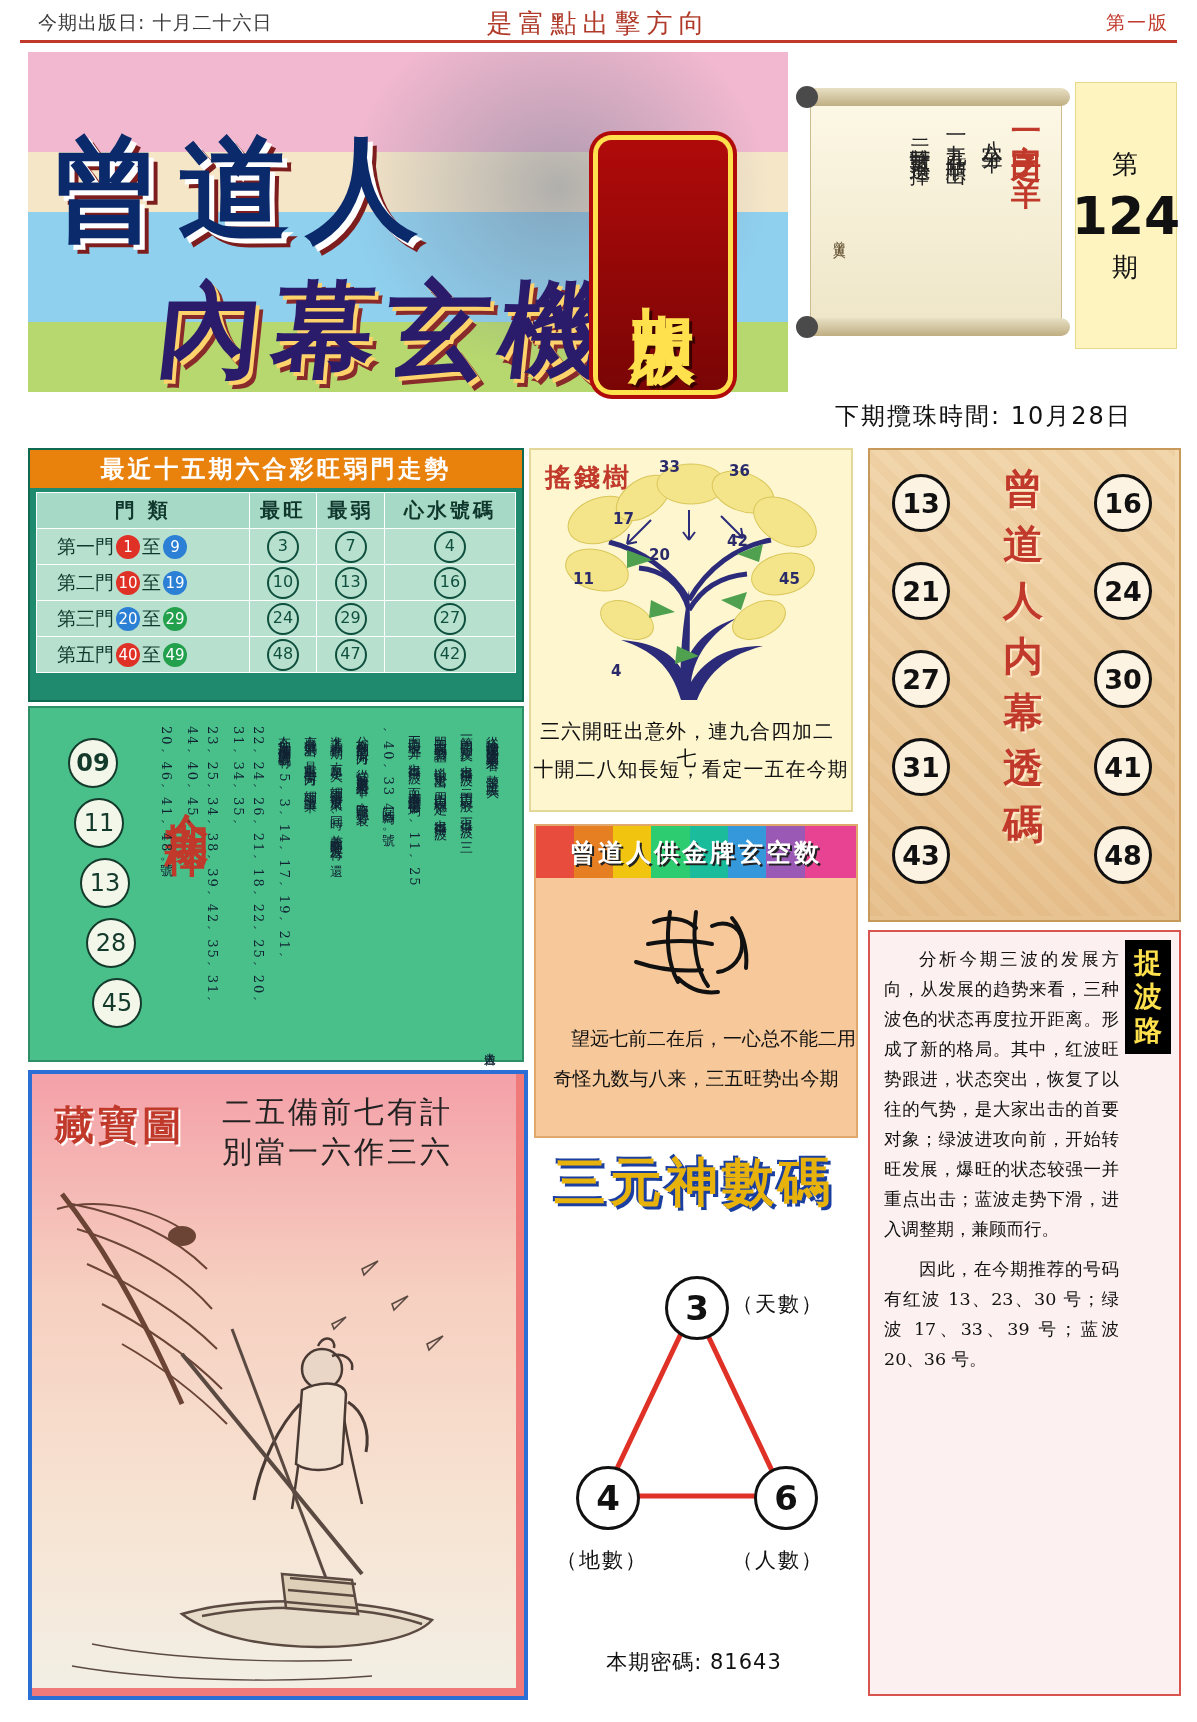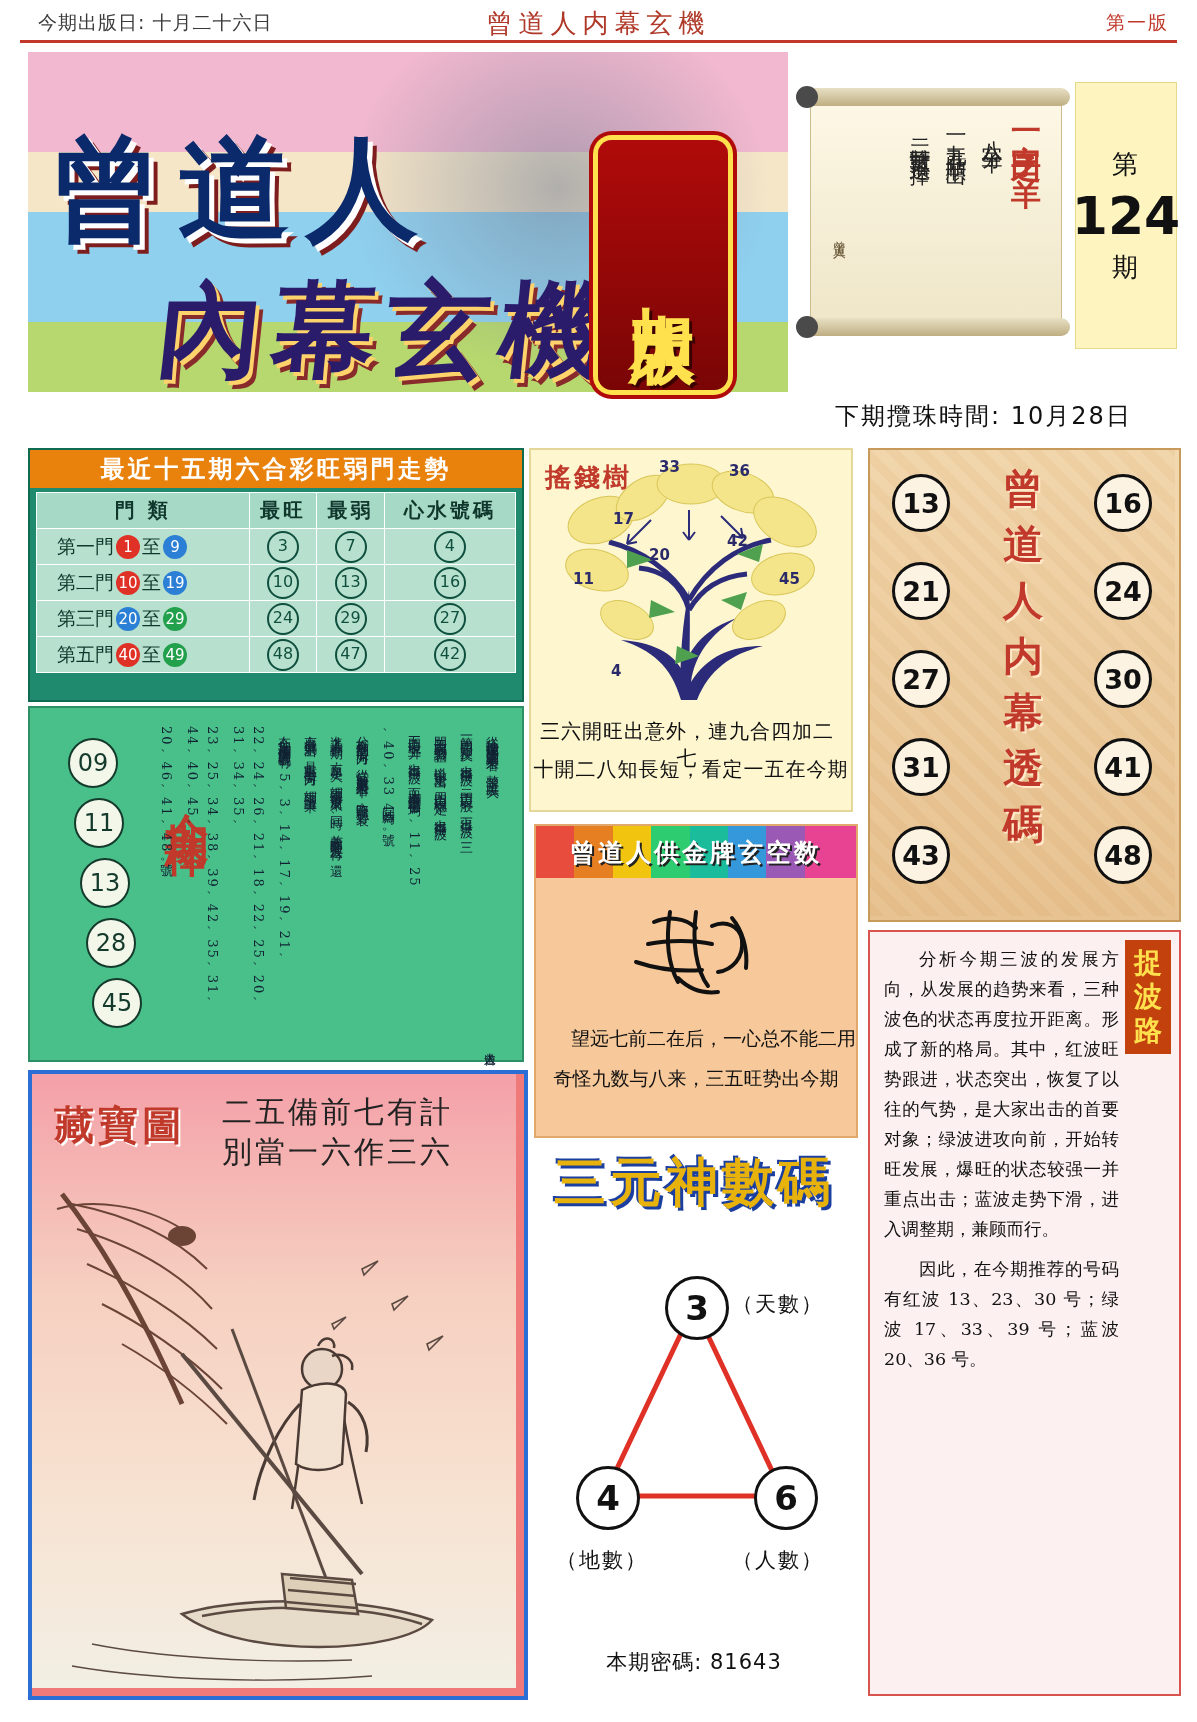--- a/index.html
+++ b/index.html
@@ -101,32 +101,32 @@
   
   .numgrid{position:absolute;left:868px;top:448px;width:309px;height:470px;background:linear-gradient(180deg,#f3d9b0,#e8c392);border:2px solid #c79a5b;}
   .ng-bg{position:absolute;left:0;top:0;width:305px;height:466px;background:
      repeating-linear-gradient(45deg, rgba(200,140,70,.12) 0 10px, rgba(230,190,140,.12) 10px 20px);}
   .ng-cell{position:absolute;width:52px;height:52px;border:3px solid #111;border-radius:50%;background:#fdf3e3;display:flex;align-items:center;justify-content:center;font-size:27px;font-weight:bold;color:#111;}
   .ng-mid{position:absolute;left:108px;top:10px;width:90px;height:450px;}
   .ng-mid span{display:block;text-align:center;font-size:40px;font-weight:bold;color:#c0392b;font-family:"DejaVu Serif","Liberation Serif",serif;text-shadow:2px 2px 0 #ffe9c9;line-height:56px;}
 
   
   .analysis{position:absolute;left:868px;top:930px;width:309px;height:762px;background:#fdf0f0;border:2px solid #d9534f;}
-  .an-badge{position:absolute;right:8px;top:8px;width:46px;padding:6px 0;background:#c2410c;color:#ffe14d;font-size:28px;font-weight:bold;text-align:center;line-height:34px;font-family:"DejaVu Serif","Liberation Serif",serif;}
+  .an-badge{position:absolute;right:8px;top:8px;width:46px;padding:6px 0;background:#000000;color:#ffe14d;font-size:28px;font-weight:bold;text-align:center;line-height:34px;font-family:"DejaVu Serif","Liberation Serif",serif;}
   .an-text{position:absolute;left:14px;top:12px;width:235px;font-size:17.5px;line-height:30px;color:#111;text-align:justify;font-family:"DejaVu Serif","Liberation Serif",serif;}
   .an-text p{margin:0 0 10px 0;text-indent:2em;}
 </style>
 </head>
 <body>
 
 <div class="page">
 
   <div class="topbar">
     <div class="date">今期出版日: 十月二十六日</div>
-    <div class="mid">曾道人内幕玄機</div>
+    <div class="mid">是富點出擊方向</div>
     <div class="edition">第一版</div>
     <div class="rule"></div>
   </div>
 
   <div class="masthead">
     <div class="mh-band1"></div>
     <div class="mh-band2"></div>
     <div class="mh-band3"></div>
     <div class="mh-band4"></div>
     <div class="mh-blur"></div>
@@ -193,21 +193,21 @@
             <td><span class="circ">47</span></td>
             <td><span class="circ">42</span></td>
           </tr>
         </tbody>
     </table>
   </div>
 
   <div class="greenbox">
     <div class="gb-inner">
       <div class="gb-nums" id="gb-nums">
-          <div class="n" style="margin-left: 0px;">09</div>
+          <div class="n" style="margin-left: 0px; font-weight: bold;">09</div>
           <div class="n" style="margin-left: 6px;">11</div>
           <div class="n" style="margin-left: 12px;">13</div>
           <div class="n" style="margin-left: 18px;">28</div>
           <div class="n" style="margin-left: 24px;">45</div>
         </div>
       <div class="gb-title">今期棒</div>
       <div class="gb-cols" id="gb-cols">
           <div class="gb-col">從小陰攬珠開獎的結果來看，整體上意以大</div>
           <div class="gb-col">第一門開始反反，出得兩只波；二門表現一般，出得一只波；三</div>
           <div class="gb-col">門趨于向弱勢調整，以輸定走出，四門表現穩定，出得兩只波；</div>

